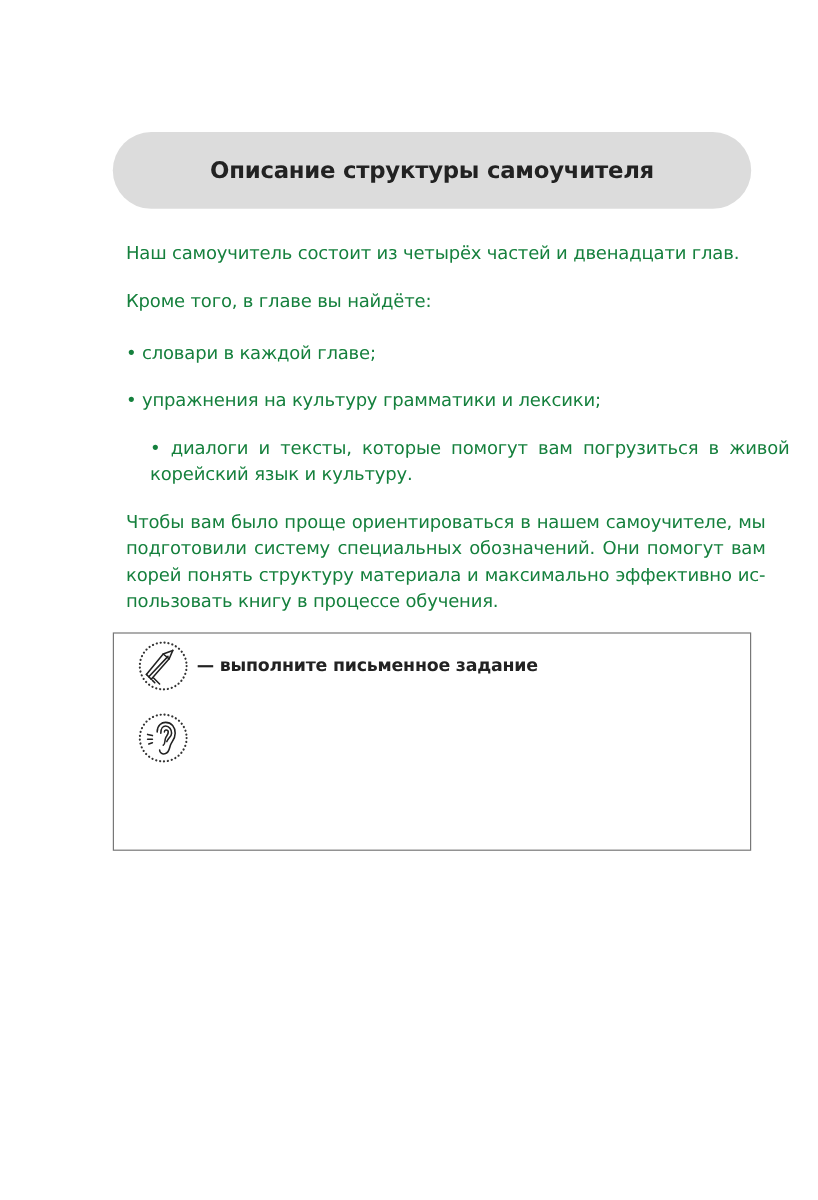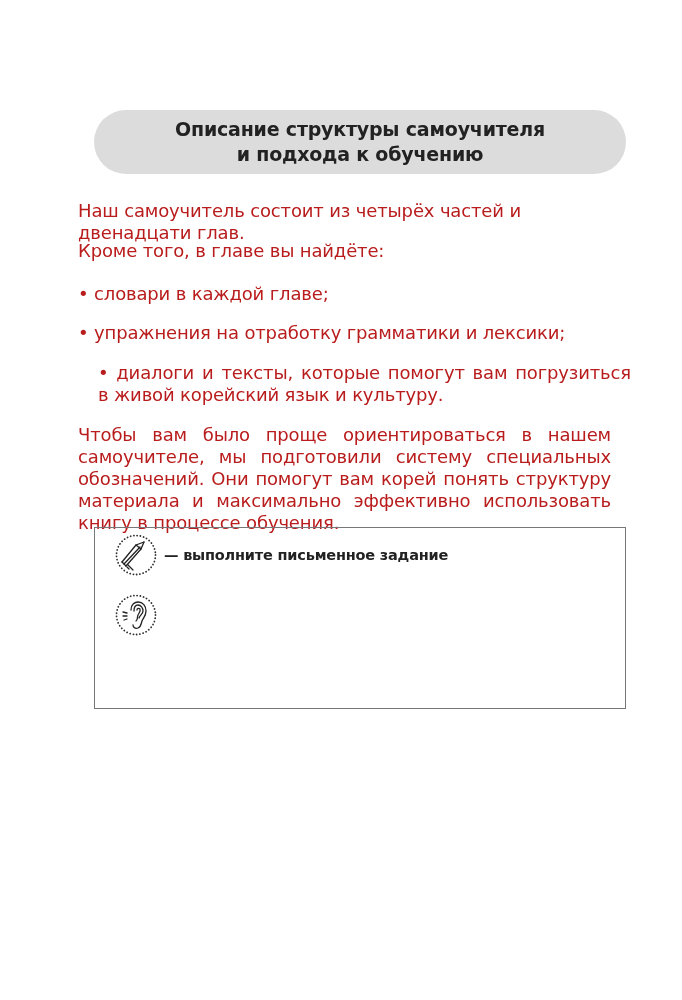--- a/index.html
+++ b/index.html
@@ -32,25 +32,25 @@
       font-family: "DejaVu Sans", sans-serif;
       font-weight: bold;
       font-size: 19px;
       line-height: 25px;
       color: #222222;
       letter-spacing: -0.2px;
       white-space: nowrap;
     }
     .body-text {
       position: absolute;
-      left: 78px;
+      left: 105px;
       width: 533px;
-      font-size: 18px;
+      font-size: 15px;
       line-height: 22px;
-      color: #b91c1c;
+      color: #15803d;
       letter-spacing: -0.15px;
     }
     .body-text.justify {
       text-align: justify;
     }
     .p1 { top: 200px; }
     .p2 { top: 240px; }
     .p3 { top: 283px; }
     .p4 { top: 322px; }
     .p5 { top: 362px; margin-left: 20px; }
@@ -91,27 +91,26 @@
       color: #222222;
       white-space: nowrap;
       letter-spacing: -0.2px;
     }
   </style>
 </head>
 <body>
 
 <div class="title-pill">
   <div class="title-line">Описание структуры самоучителя</div>
-  <div class="title-line">и подхода к обучению</div>
 </div>
 
 <div class="body-text p1">Наш самоучитель состоит из четырёх частей и двенадцати глав.</div>
 <div class="body-text p2">Кроме того, в главе вы найдёте:</div>
 <div class="body-text p3">• словари в каждой главе;</div>
-<div class="body-text p4">• упражнения на отработку грамматики и лексики;</div>
+<div class="body-text p4">• упражнения на культуру грамматики и лексики;</div>
 <div class="body-text justify p5">• диалоги и тексты, которые помогут вам погрузиться в живой корей­ский язык и культуру.</div>
 <div class="body-text justify p6">Чтобы вам было проще ориентироваться в нашем самоучителе, мы подготовили систему специальных обозначений. Они помогут вам корей понять структуру материала и максимально эффективно ис­пользовать книгу в процессе обучения.</div>
 
 <div class="legend-box">
 
   <div class="legend-item i1">
     <div class="legend-icon">
       <svg viewBox="0 0 44 44">
         <circle cx="22" cy="22" r="19.5" fill="none" stroke="#333" stroke-width="1.8" stroke-dasharray="0.1 3.2" stroke-linecap="round"></circle>
         <g fill="none" stroke="#222" stroke-width="1.3" stroke-linejoin="round" stroke-linecap="round">

